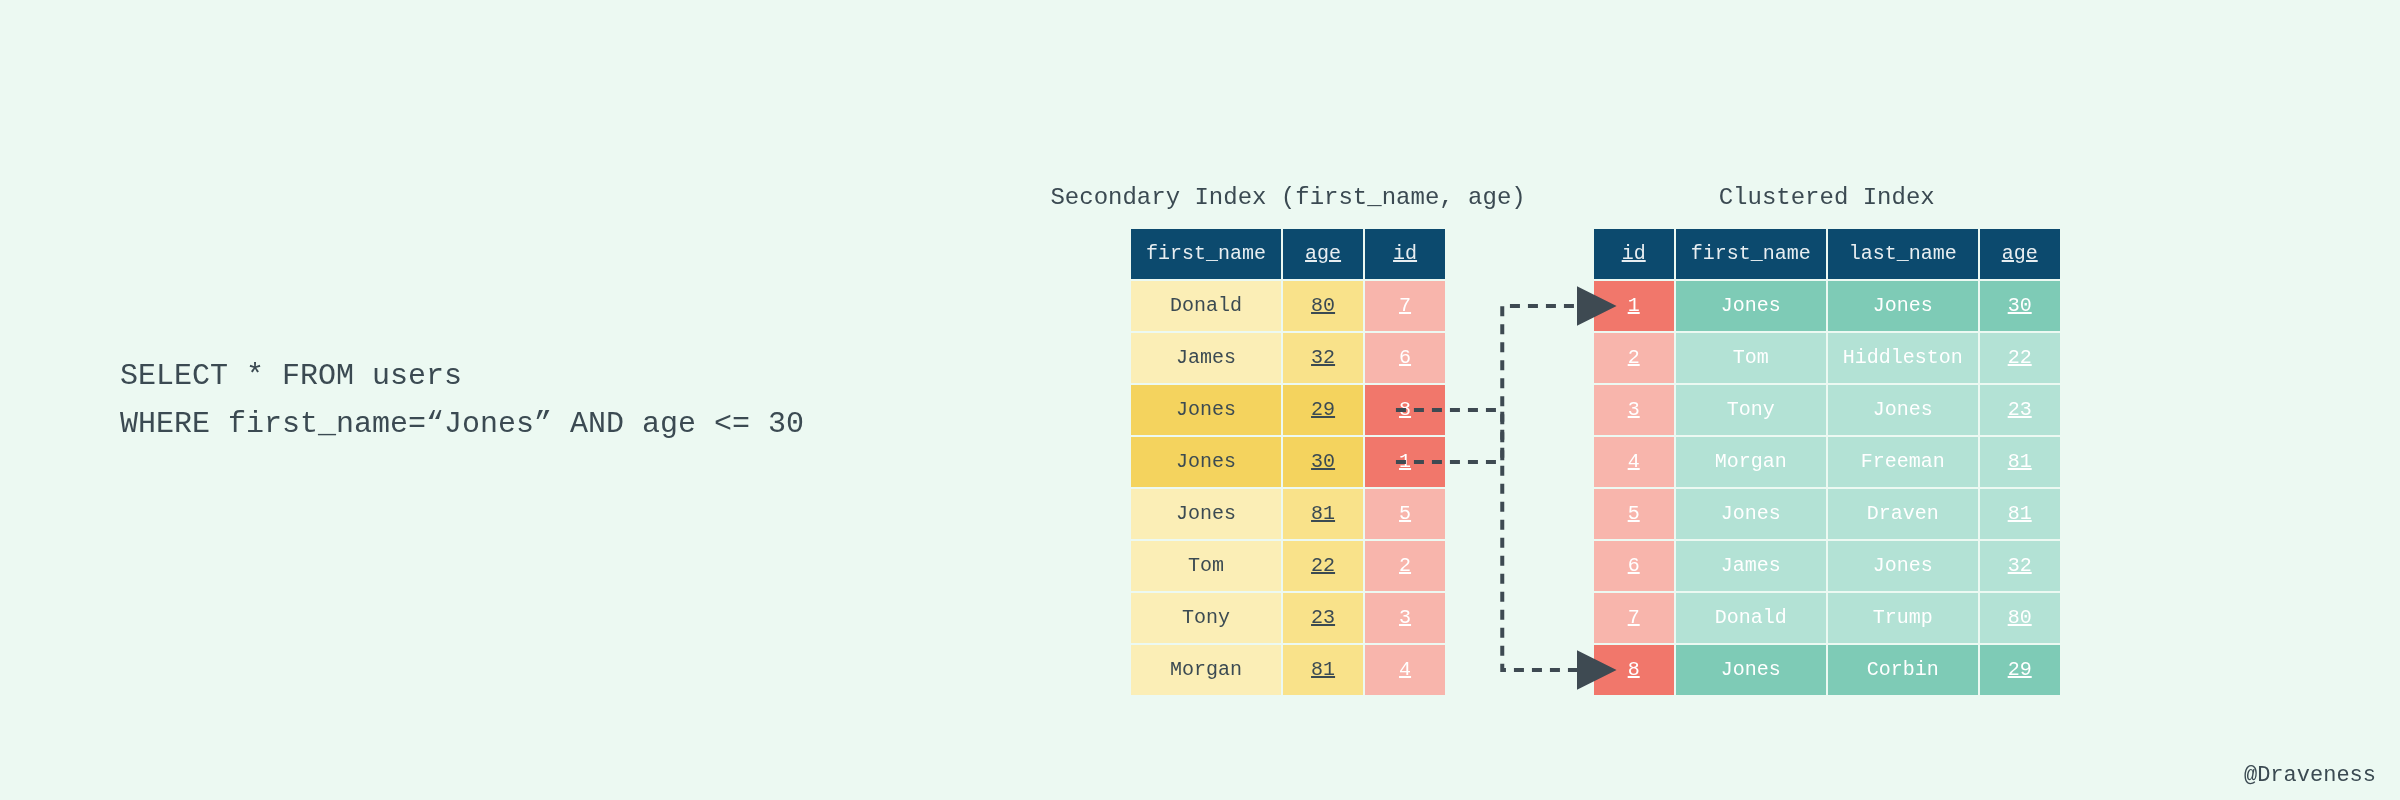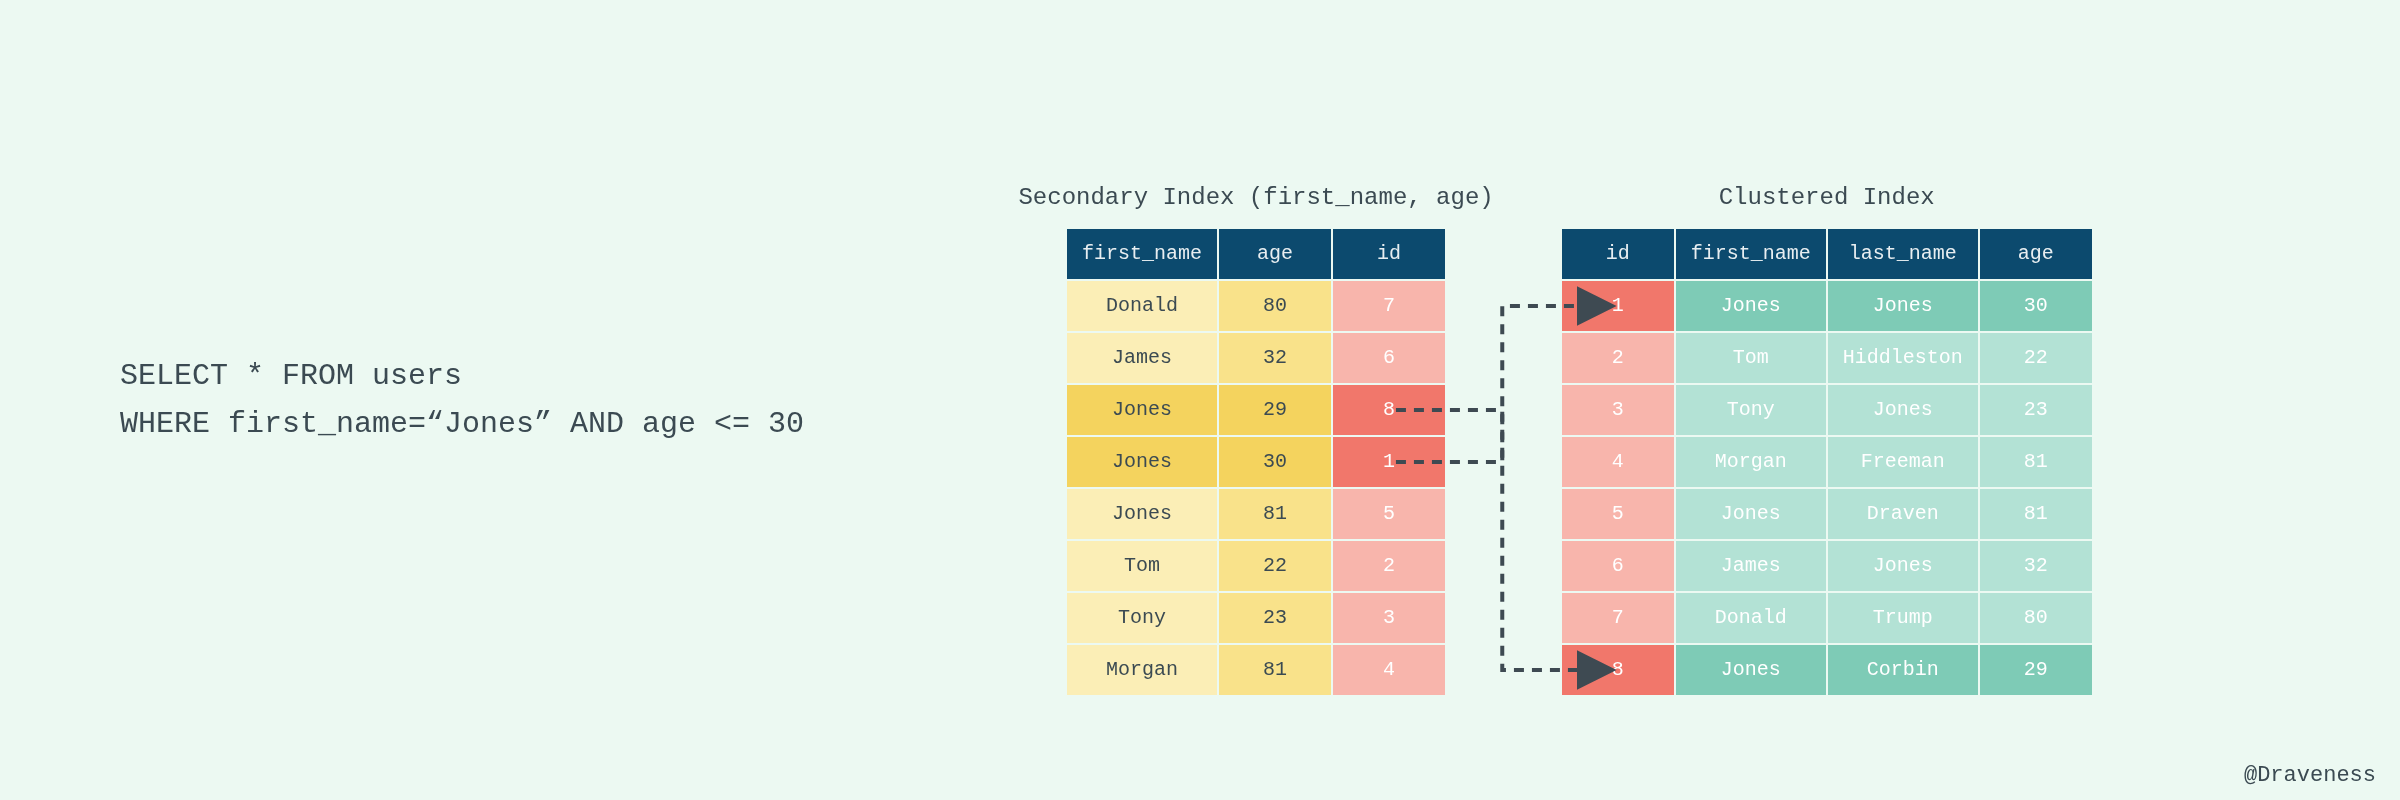--- a/index.html
+++ b/index.html
@@ -47,21 +47,21 @@
   .tbl { border-collapse: separate; border-spacing: 2px; }
   .tbl th, .tbl td {
     font-family: inherit;
     font-size: 20px;
     font-weight: 500;
     text-align: center;
     height: 50px;
     vertical-align: middle;
   }
   .tbl th { background: #0c4a6e; color: #e8eef1; }
-  .c-narrow { width: 112px; }
+  .c-narrow { width: 80px; text-decoration: underline; }
   .c-wide   { width: 150px; }
 
   .cell-yellow-lt { background: #fbeeb6; color: #3b4a52; }
   .cell-yellow-md { background: #f9e28a; color: #3b4a52; }
   .cell-yellow-dk { background: #f4d35e; color: #3b4a52; }
   .cell-red-lt    { background: #f8b5ac; color: #ffffff; }
   .cell-red-dk    { background: #f1776b; color: #ffffff; }
   .cell-teal-lt   { background: #b3e2d5; color: #ffffff; }
   .cell-teal-dk   { background: #7ecbb6; color: #ffffff; }
 

